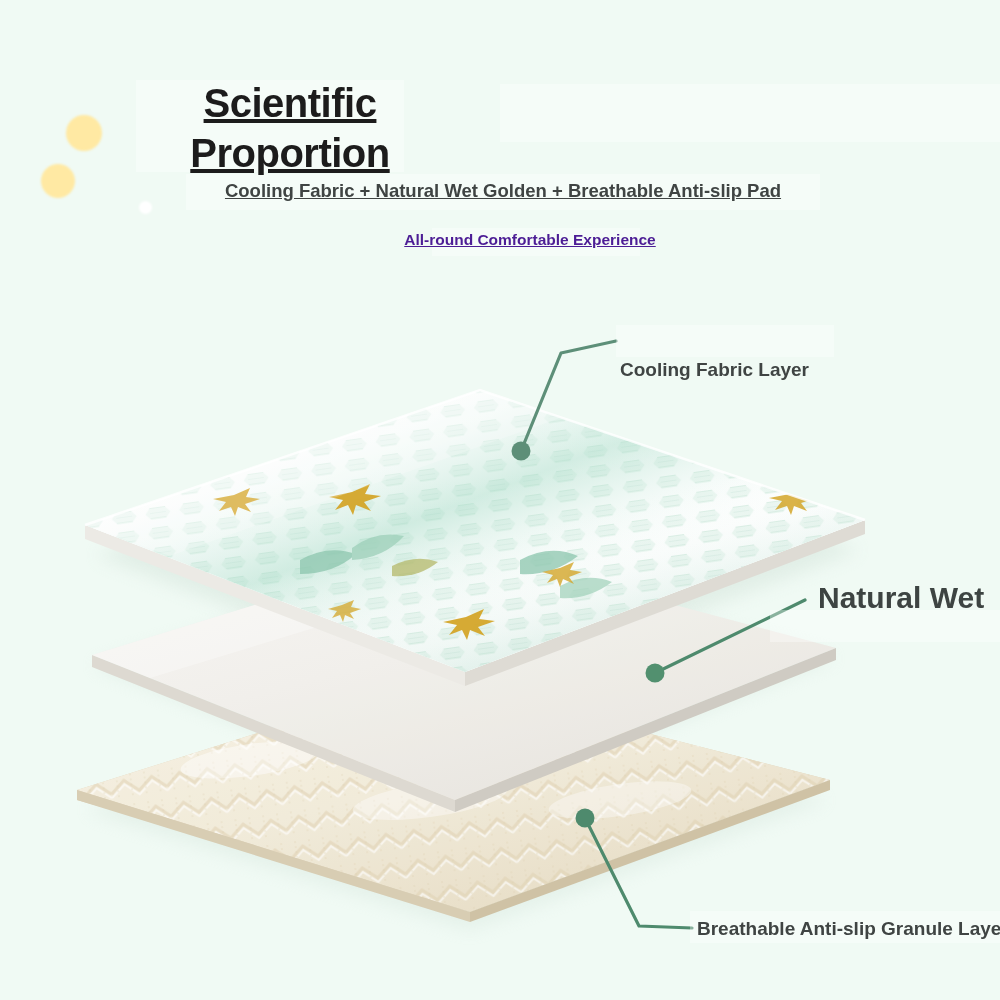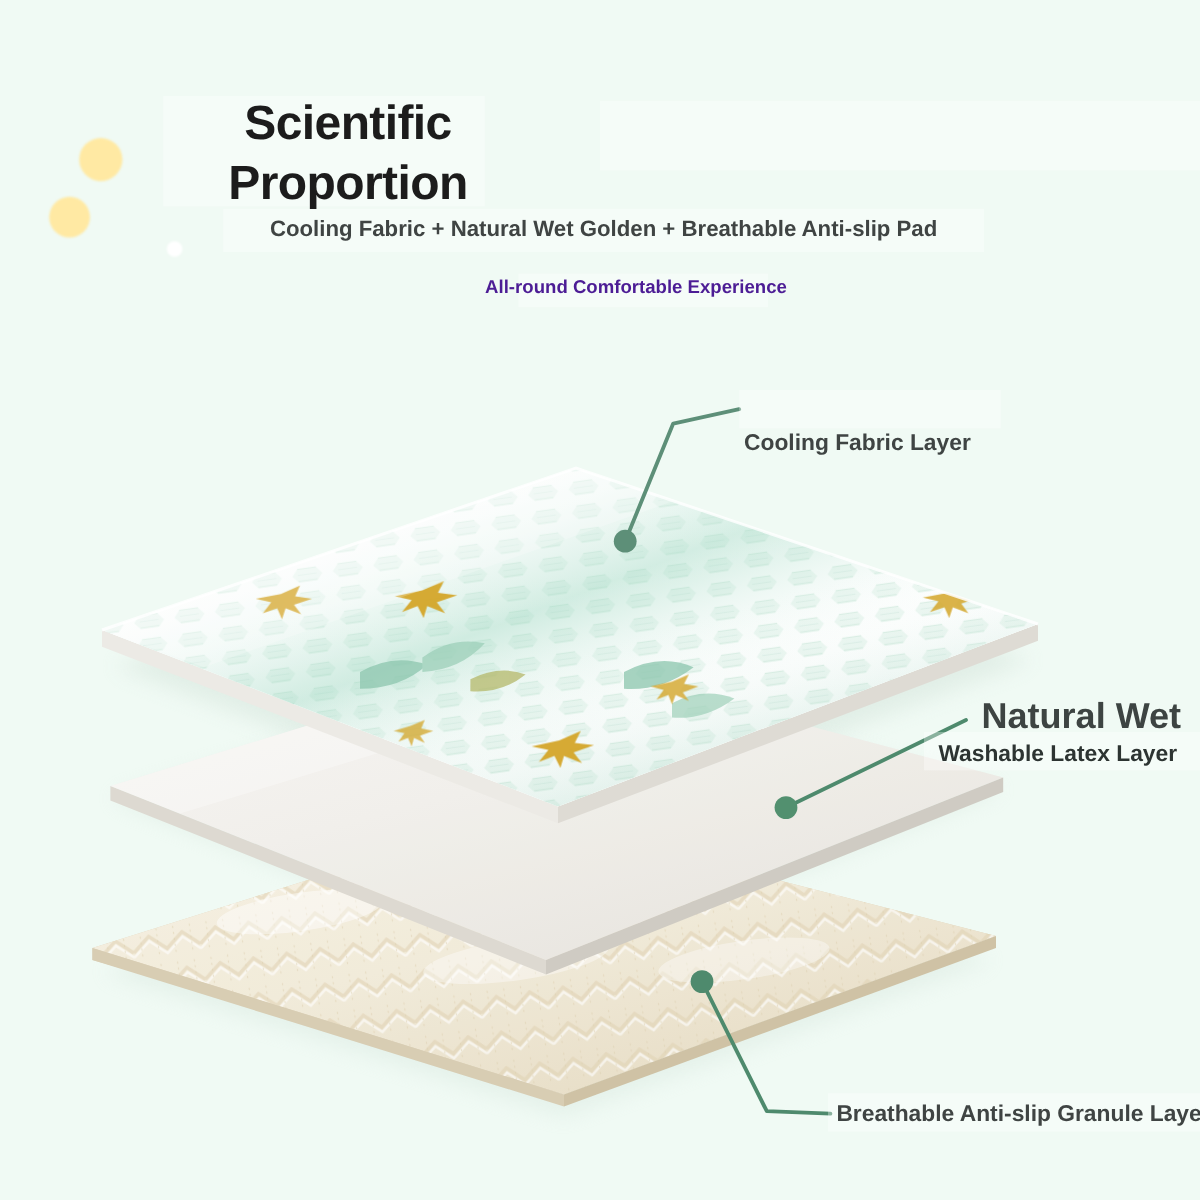--- a/index.html
+++ b/index.html
@@ -12,21 +12,21 @@
   #stage{position:absolute;inset:0;width:1000px;height:1000px;overflow:hidden;}
 
   
   .blob{position:absolute;border-radius:50%;}
   #blob-a{left:66px;top:115px;width:36px;height:36px;background:#ffe9a3;filter:blur(1px);}
   #blob-b{left:41px;top:164px;width:34px;height:34px;background:#ffe9a3;filter:blur(1px);}
   #dot-white{left:139px;top:201px;width:13px;height:13px;background:#ffffff;filter:blur(1.1px);}
 
   
   .band{position:absolute;background:rgba(255,255,255,.34);}
-  .txt{position:absolute;white-space:pre;color:#1c1c1c;font-weight:700;}
+  .txt{position:absolute;white-space:pre;color:#1c1c1c;font-weight:700;text-decoration:underline;}
 
   #title-left{
     left:140px;top:78px;width:300px;
     font-size:40px;line-height:50px;letter-spacing:-.5px;
     text-align:center;
   }
   #title-right{
     left:505px;top:82px;
     font-size:46px;line-height:56px;letter-spacing:-1px;
     color:#141414;
@@ -228,17 +228,16 @@
   <div class="txt" id="sub1">Cooling Fabric + Natural Wet Golden + Breathable Anti-slip Pad</div>
   <div class="txt" id="sub2">All-round Comfortable Experience</div>
 
   <div class="band" id="band-fabric"></div>
   <div class="band" id="band-latex"></div>
   <div class="band" id="band-granule"></div>
 
   <div class="callout" id="lbl-fabric">Cooling Fabric Layer</div>
 
   <div class="callout" id="lbl-latex-1">Natural Wet</div>
-  <div class="callout" id="lbl-latex-2">Washable Latex Layer</div>
 
   <div class="callout" id="lbl-granule">Breathable Anti-slip Granule Layer</div>
 
 </div>
 
 </body></html>

